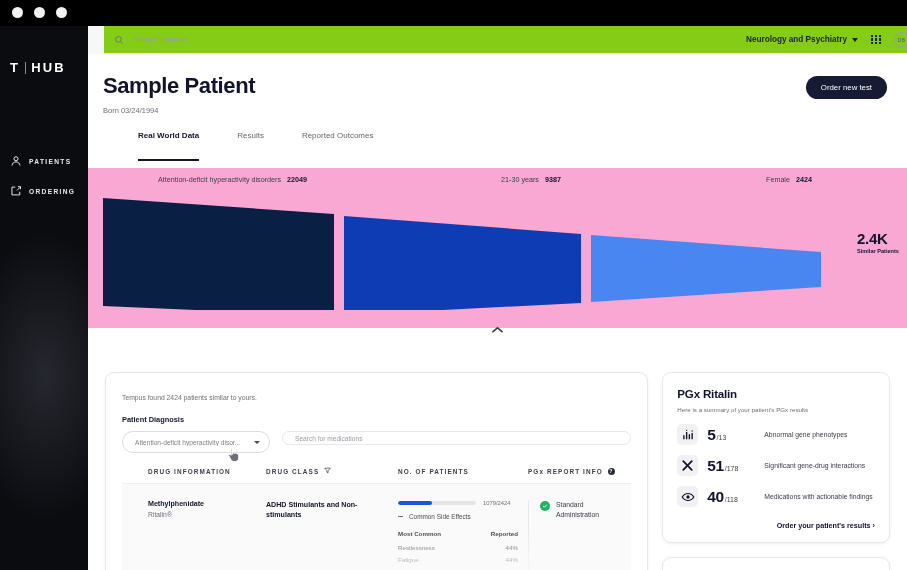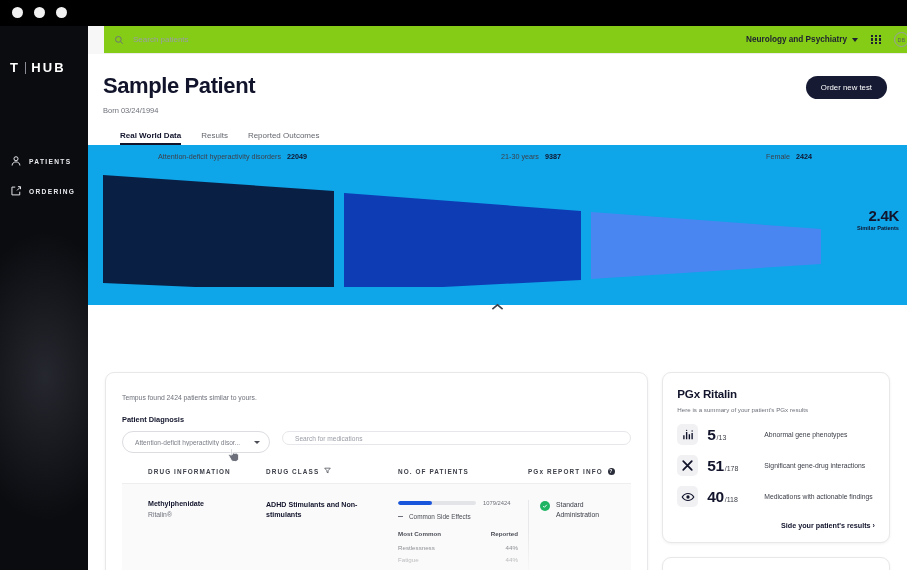--- a/index.html
+++ b/index.html
@@ -75,30 +75,30 @@
   .patient-head { position: relative; padding: 19px 0 0 15px; }
   .patient-name { font-size: 22px; font-weight: 700; color: #11142b; letter-spacing: -.4px; }
   .patient-born { font-size: 7.5px; color: #6d707a; margin-top: 7px; }
   .order-btn {
     position: absolute; right: 20px; top: 22px;
     background: #161a33; color: #fff; border: 0; border-radius: 14px;
     font-family: "Liberation Sans", sans-serif;
     font-size: 7.8px; font-weight: 500; padding: 7px 15px; cursor: pointer;
   }
   .tabs { display: flex; gap: 20px; padding: 16px 0 0 17px; }
-  .tab { font-size: 8px; color: #64676f; padding-bottom: 3px; cursor: pointer; white-space: nowrap; }
+  .tab { font-size: 8px; color: #64676f; padding-bottom: 19px; cursor: pointer; white-space: nowrap; margin-left: 18px; }
   .tab.active { color: #11142b; font-weight: 700; border-bottom: 2px solid #11142b; }
 
   
-  .funnel-section { position: relative; height: 160px; background: #0ea5e9; }
+  .funnel-section { position: relative; margin-top: 7px; height: 160px; background: #f9a8d4; }
   .funnel-labels { position: relative; height: 22px; }
   .flabel { position: absolute; font-size: 7.2px; color: #3d404a; top: 7px; white-space: nowrap; }
   .flabel b { color: #11142b; font-weight: 700; margin-left: 6px; }
   .funnel-svg { position: absolute; left: 0; top: 22px; }
-  .big-num { position: absolute; right: 8px; top: 62px; text-align: right; }
+  .big-num { position: absolute; right: 8px; top: 62px; text-align: left; }
   .big-num .v { font-size: 15px; font-weight: 700; color: #11142b; letter-spacing: -.3px; }
   .big-num .c { font-size: 5.6px; font-weight: 700; color: #11142b; margin-top: 1px; }
   .collapse { position: absolute; left: 0; right: 0; top: 152px; display: flex; justify-content: center; cursor: pointer; }
 
   
   .cards { position: absolute; left: 0; top: 318px; width: 819px; padding: 0 17px; display: flex; gap: 14px; }
   .card {
     background: #fff; border: 1px solid #e8e8ea; border-radius: 9px;
     box-shadow: 0 1px 3px rgba(20,20,30,.06);
   }
@@ -446,21 +446,21 @@
                   </svg>
                 </span>
                 <span class="pgx-num">
                   <span class="n">40</span>
                   <span class="d">/118</span>
                 </span>
                 <span class="pgx-txt">Medications with actionable findings</span>
               </div>
 
             </div>
-            <div class="pgx-link">Side your patient's results ›</div>
+            <div class="pgx-link">Order your patient's results ›</div>
           </div>
 
           <div class="card card-monitor">
             
           </div>
         </div>
 
       </div>
     </div>
   </div>

